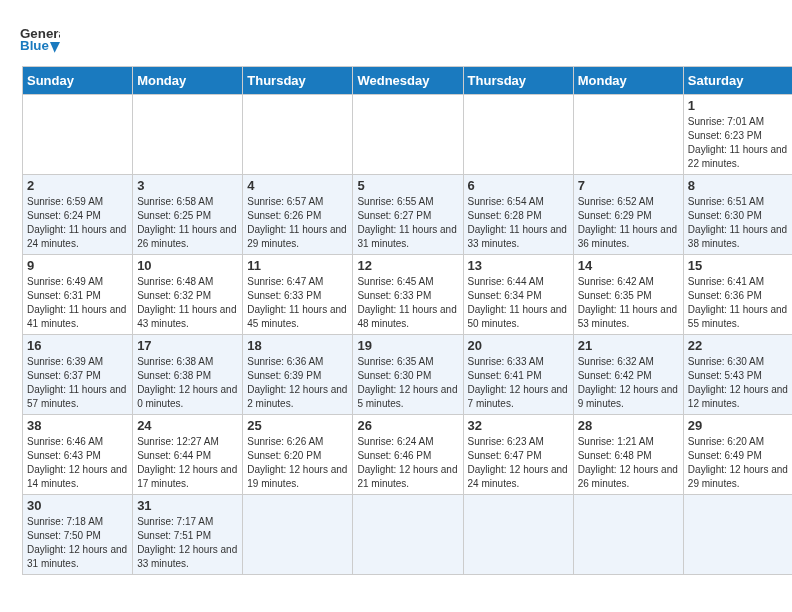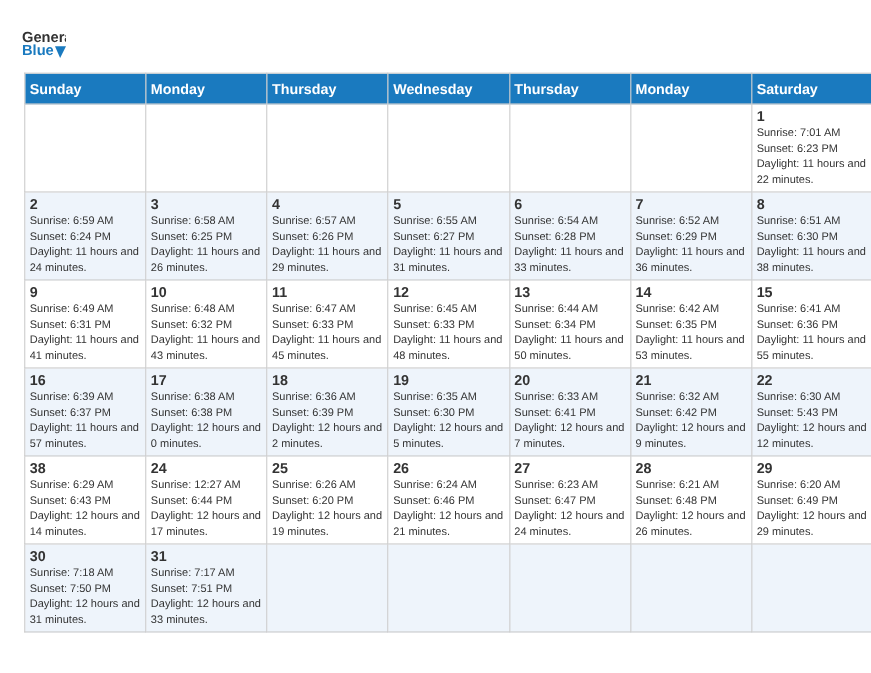--- a/index.html
+++ b/index.html
@@ -276,21 +276,21 @@
           <span class="day-number">22</span>
           <div class="day-info">Sunrise: 6:30 AM
 Sunset: 5:43 PM
 Daylight: 12 hours
 and 12 minutes.</div>
         </td>
       </tr>
       <tr class="normal-row">
         <td>
           <span class="day-number">38</span>
-          <div class="day-info">Sunrise: 6:29 AM
+          <div class="day-info">Sunrise: 6:46 AM
 Sunset: 6:43 PM
 Daylight: 12 hours
 and 14 minutes.</div>
         </td>
         <td>
           <span class="day-number">24</span>
           <div class="day-info">Sunrise: 12:27 AM
 Sunset: 6:44 PM
 Daylight: 12 hours
 and 17 minutes.</div>
@@ -303,29 +303,29 @@
 and 19 minutes.</div>
         </td>
         <td>
           <span class="day-number">26</span>
           <div class="day-info">Sunrise: 6:24 AM
 Sunset: 6:46 PM
 Daylight: 12 hours
 and 21 minutes.</div>
         </td>
         <td>
-          <span class="day-number">27</span>
+          <span class="day-number">32</span>
           <div class="day-info">Sunrise: 6:23 AM
 Sunset: 6:47 PM
 Daylight: 12 hours
 and 24 minutes.</div>
         </td>
         <td>
           <span class="day-number">28</span>
-          <div class="day-info">Sunrise: 6:21 AM
+          <div class="day-info">Sunrise: 1:21 AM
 Sunset: 6:48 PM
 Daylight: 12 hours
 and 26 minutes.</div>
         </td>
         <td>
           <span class="day-number">29</span>
           <div class="day-info">Sunrise: 6:20 AM
 Sunset: 6:49 PM
 Daylight: 12 hours
 and 29 minutes.</div>

